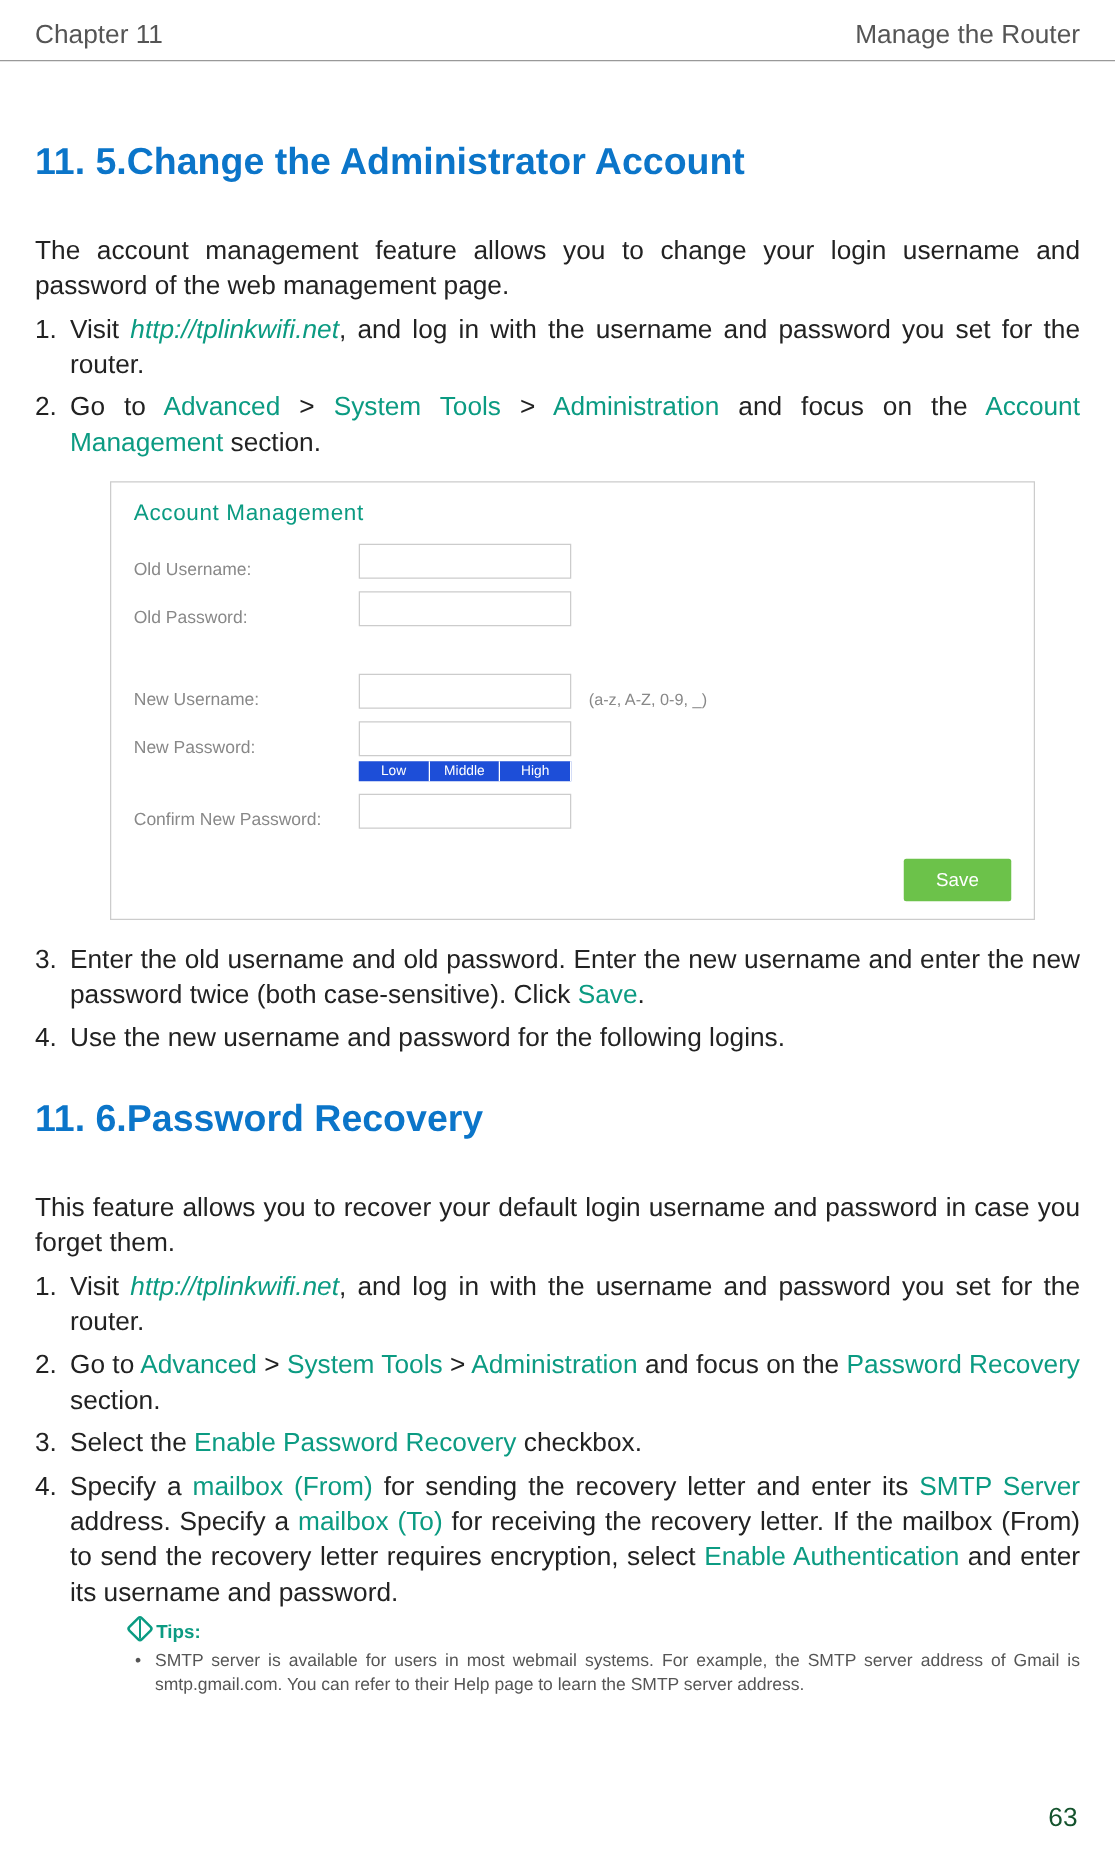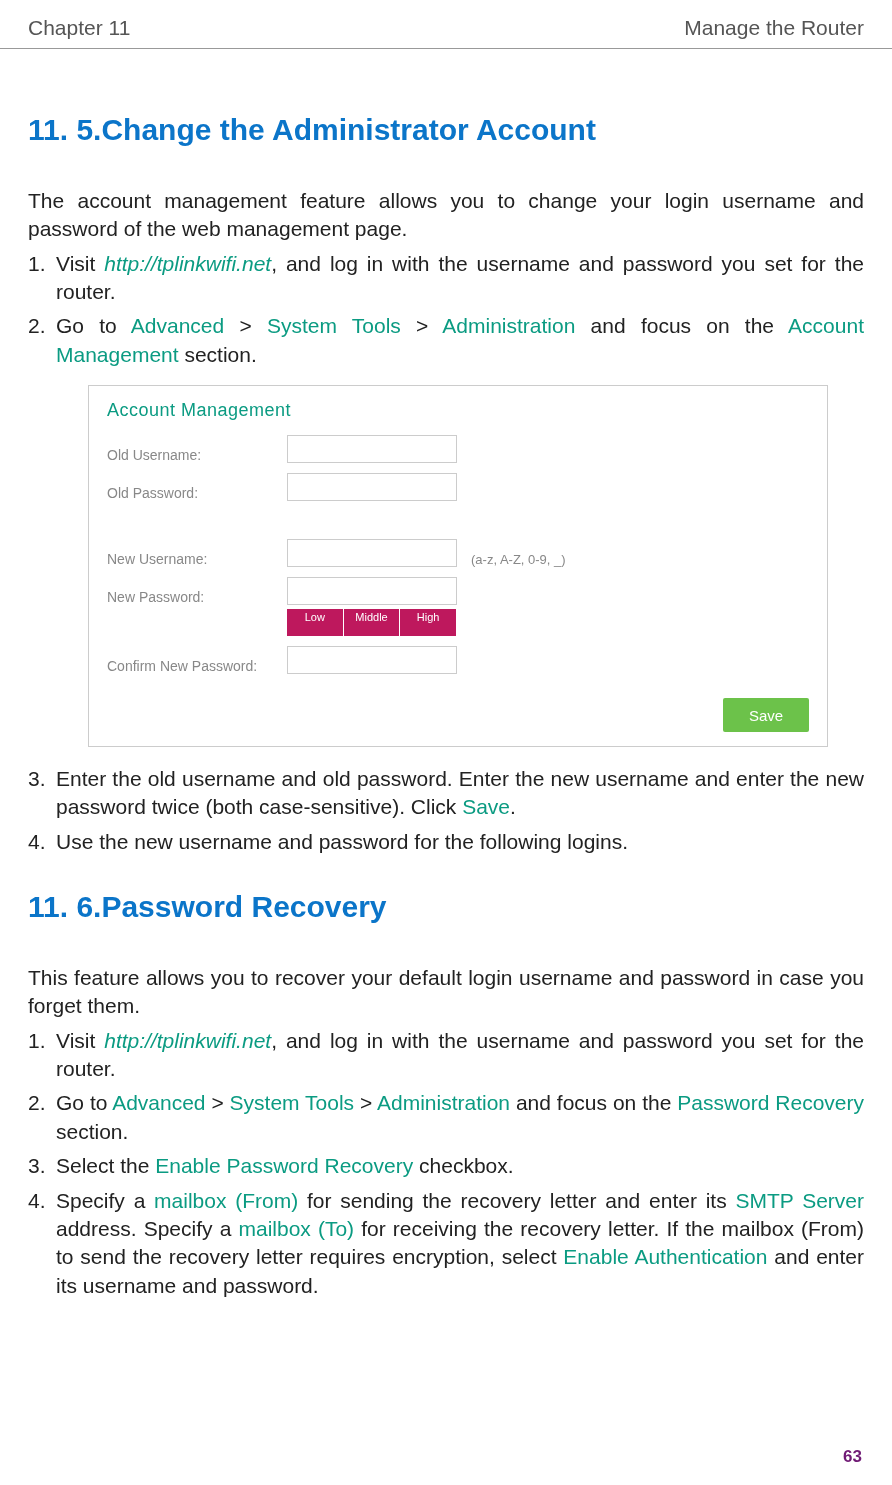--- a/index.html
+++ b/index.html
@@ -91,22 +91,22 @@
     .shot-hint { margin-left: 14px; color: #888; font-size: 13px; }
     .strength-bar {
       display: flex;
       width: 170px;
       margin-left: 180px;
       margin-top: -6px;
       margin-bottom: 4px;
     }
     .strength-seg {
       flex: 1;
-      height: 27px;
-      background: #be185d;
+      height: 16px;
+      background: #1d4ed8;
       color: #fff;
       font-size: 11px;
       text-align: center;
       line-height: 16px;
       border-right: 1px solid #fff;
     }
     .shot-spacer { height: 18px; }
     .save-row {
       display: flex;
       justify-content: flex-end;
@@ -156,23 +156,22 @@
     }
     .tips-list li::before {
       content: "•";
       position: absolute;
       left: 4px;
     }
     .page-number {
       position: absolute;
       bottom: 18px;
       right: 30px;
-      font-size: 17px;
-      color: #701a75;
-      font-weight: bold;
+      font-size: 21px;
+      color: #14532d;
     }
   </style>
 </head>
 <body>
 
 <div class="page-header">
   <span>Chapter 11</span>
   <span>Manage the Router</span>
 </div>
 
@@ -250,18 +249,24 @@
     </li>
     <li>
       <span>Go to </span><span class="term">Advanced</span><span> &gt; </span><span class="term">System Tools</span><span> &gt; </span><span class="term">Administration</span><span> and focus on the </span><span class="term">Password Recovery</span><span> section.</span>
     </li>
     <li>
       <span>Select the </span><span class="term">Enable Password Recovery</span><span> checkbox.</span>
     </li>
     <li>
       <span>Specify a </span><span class="term">mailbox (From)</span><span> for sending the recovery letter and enter its </span><span class="term">SMTP Server</span><span> address. Specify a </span><span class="term">mailbox (To)</span><span> for receiving the recovery letter. If the mailbox (From) to send the recovery letter requires encryption, select </span><span class="term">Enable Authentication</span><span> and enter its username and password.</span>
 
+      <div class="tips-block">
+        <div class="tips-heading">Tips:</div>
+        <ul class="tips-list">
+          <li>SMTP server is available for users in most webmail systems. For example, the SMTP server address of Gmail is smtp.gmail.com. You can refer to their Help page to learn the SMTP server address.</li>
+        </ul>
+      </div>
     </li>
   </ol>
 
 </div>
 
 <div class="page-number">63</div>
 
 </body></html>

